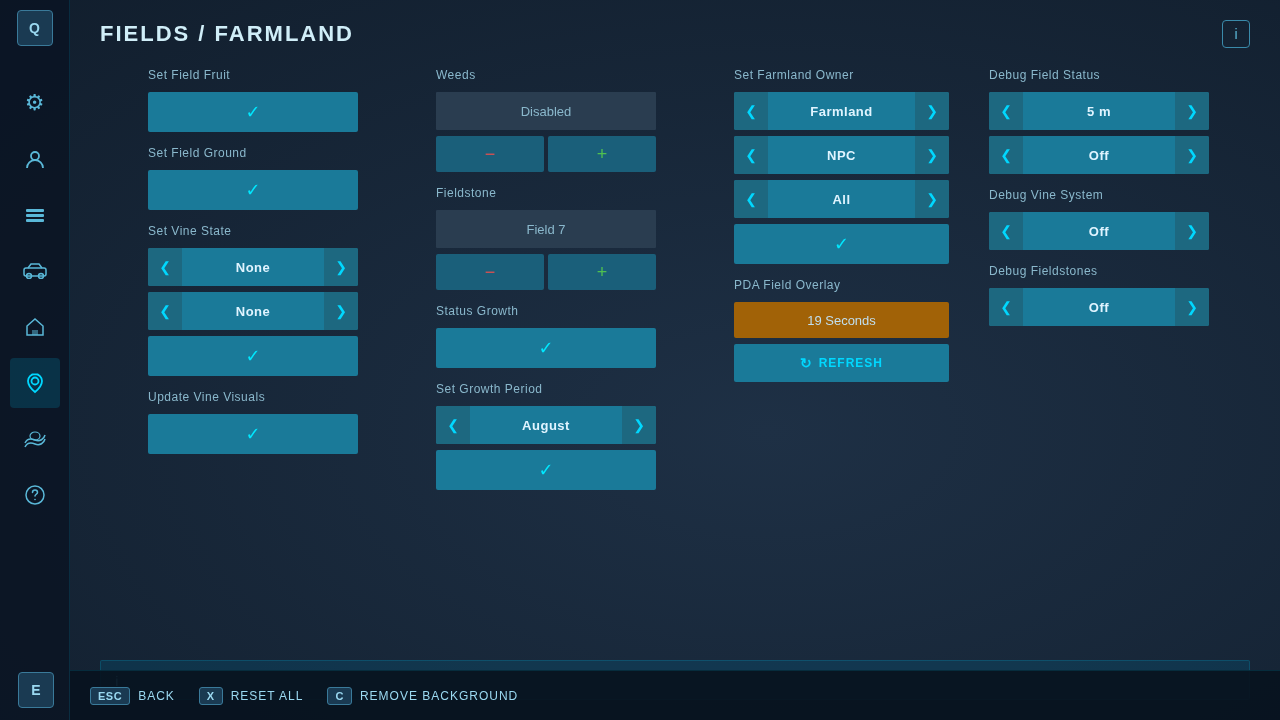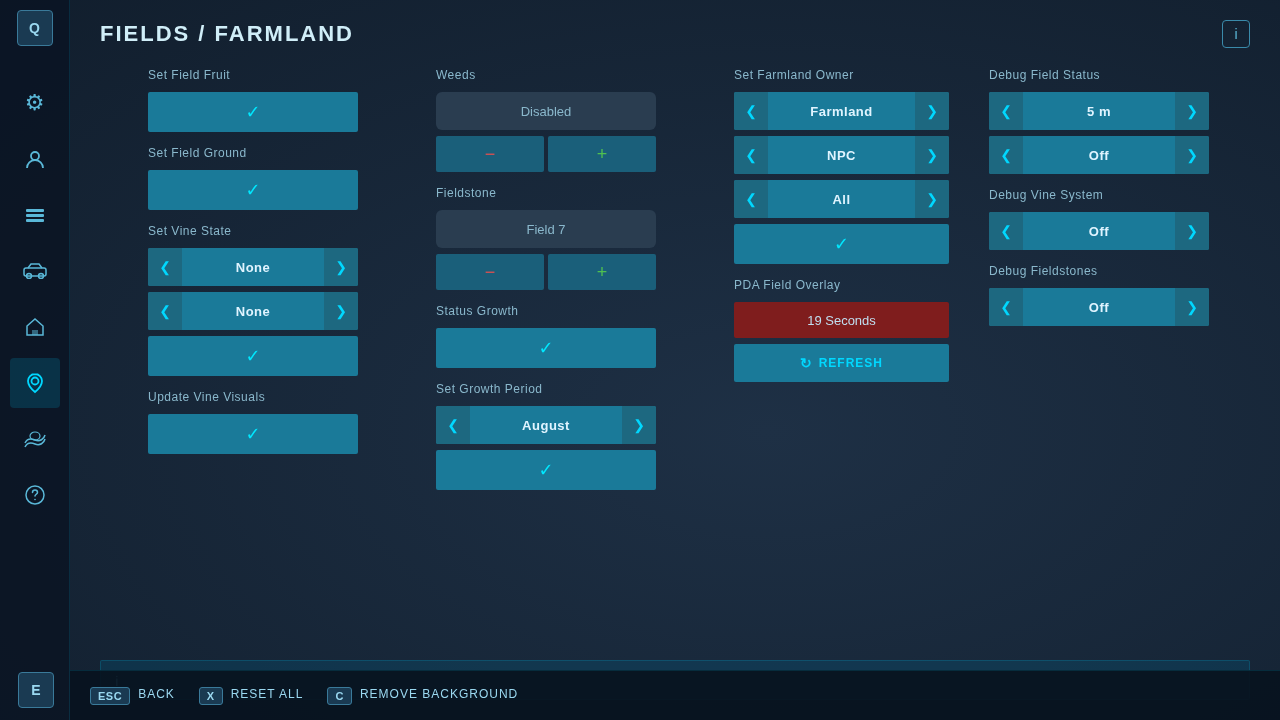--- a/index.html
+++ b/index.html
@@ -145,21 +145,21 @@
       letter-spacing: 0.5px;
     }
 
     
     .field-disabled {
       background: #2a3d50;
       color: #8ab8cc;
       height: 38px;
       display: flex; align-items: center; justify-content: center;
       font-size: 13px;
-      border-radius: 6px;
+      border-radius: 1px;
       width: 100%;
     }
 
     
     .weeds-adjust {
       display: flex;
       gap: 4px;
       height: 36px;
     }
     .adj-btn {
@@ -169,21 +169,21 @@
       color: #e05050;
       font-size: 18px;
       cursor: pointer;
       display: flex; align-items: center; justify-content: center;
       border-radius: 2px;
     }
     .adj-btn.plus { color: #50c050; }
 
     
     .pda-value {
-      background: #7f1d1d;
+      background: #a16207;
       height: 36px;
       display: flex; align-items: center; justify-content: center;
       font-size: 13px;
       color: #c0dff0;
       border-radius: 2px;
       width: 100%;
     }
     .refresh-btn {
       background: #1a7a99;
       border: none;
@@ -220,20 +220,21 @@
       height: 50px;
       background: rgba(8,18,30,0.92);
       display: flex;
       align-items: center;
       padding: 0 20px;
       gap: 24px;
       border-top: 1px solid rgba(0,180,220,0.15);
     }
     .bottom-action {
       display: flex;
+      align-items: center;
       gap: 8px;
       cursor: pointer;
     }
     .key-badge {
       background: #1a3a52;
       border: 1.5px solid #3a7a9a;
       color: #9ad8f0;
       font-size: 11px;
       font-weight: bold;
       padding: 2px 7px;

